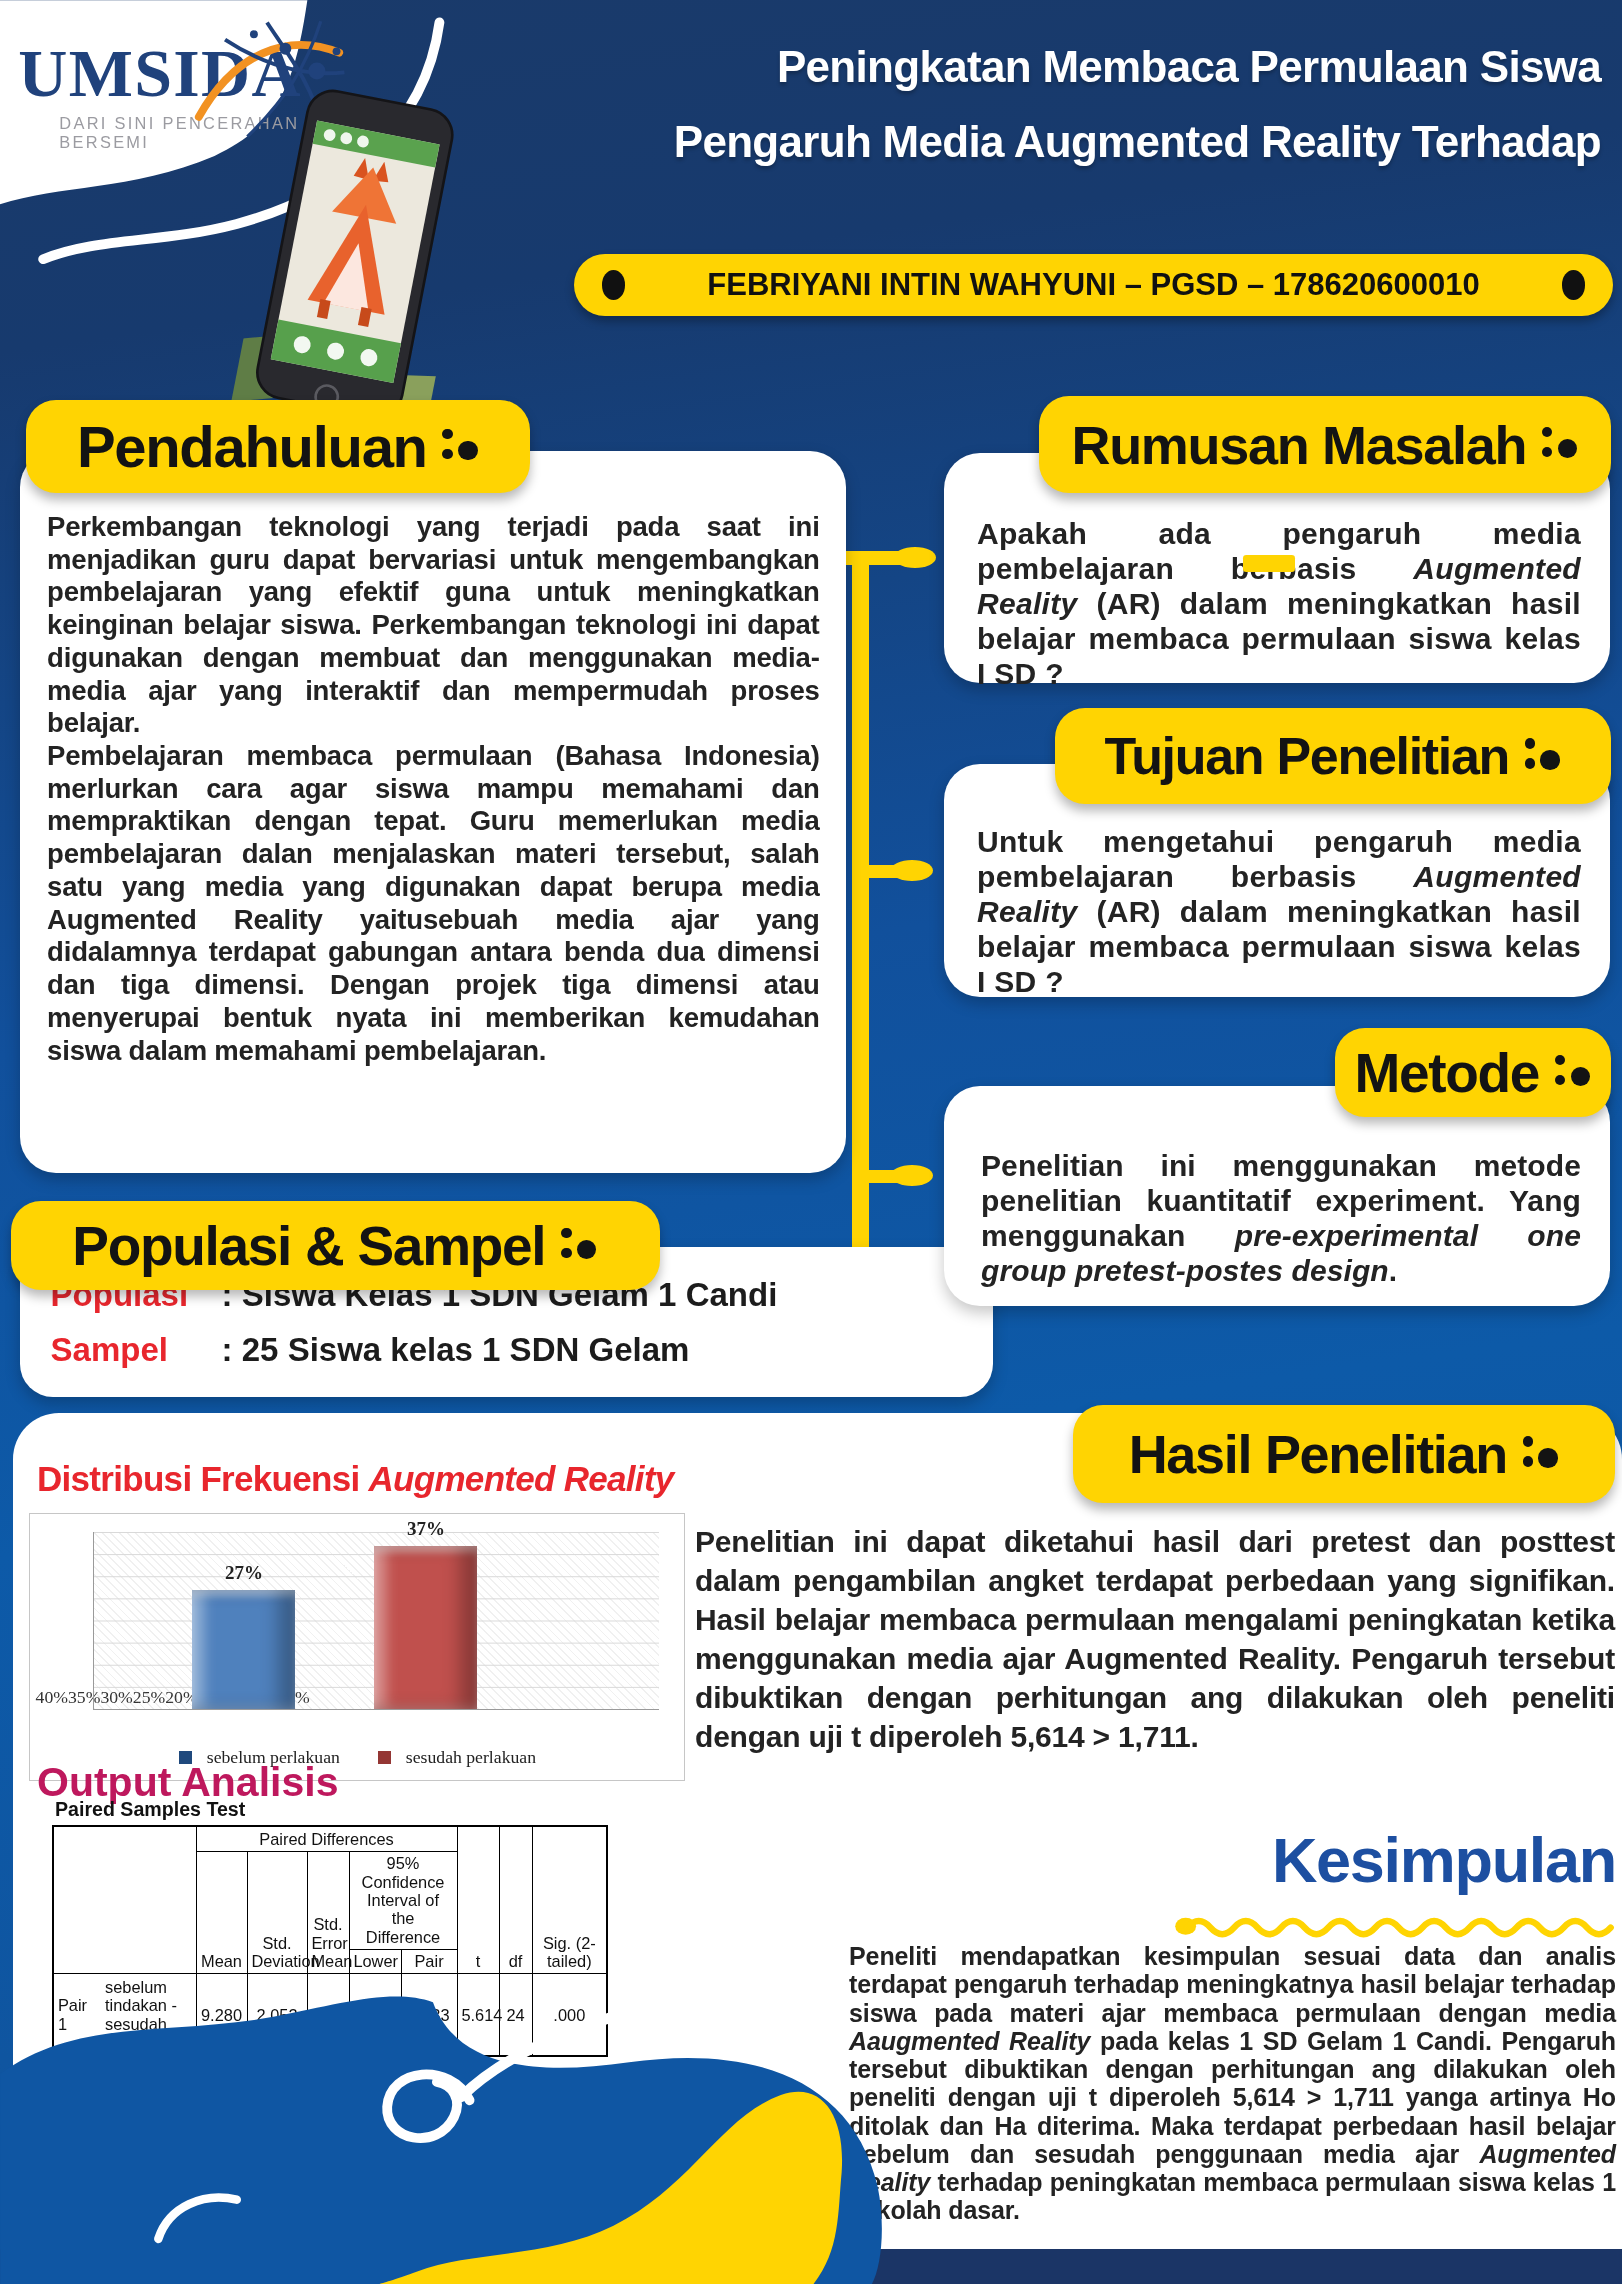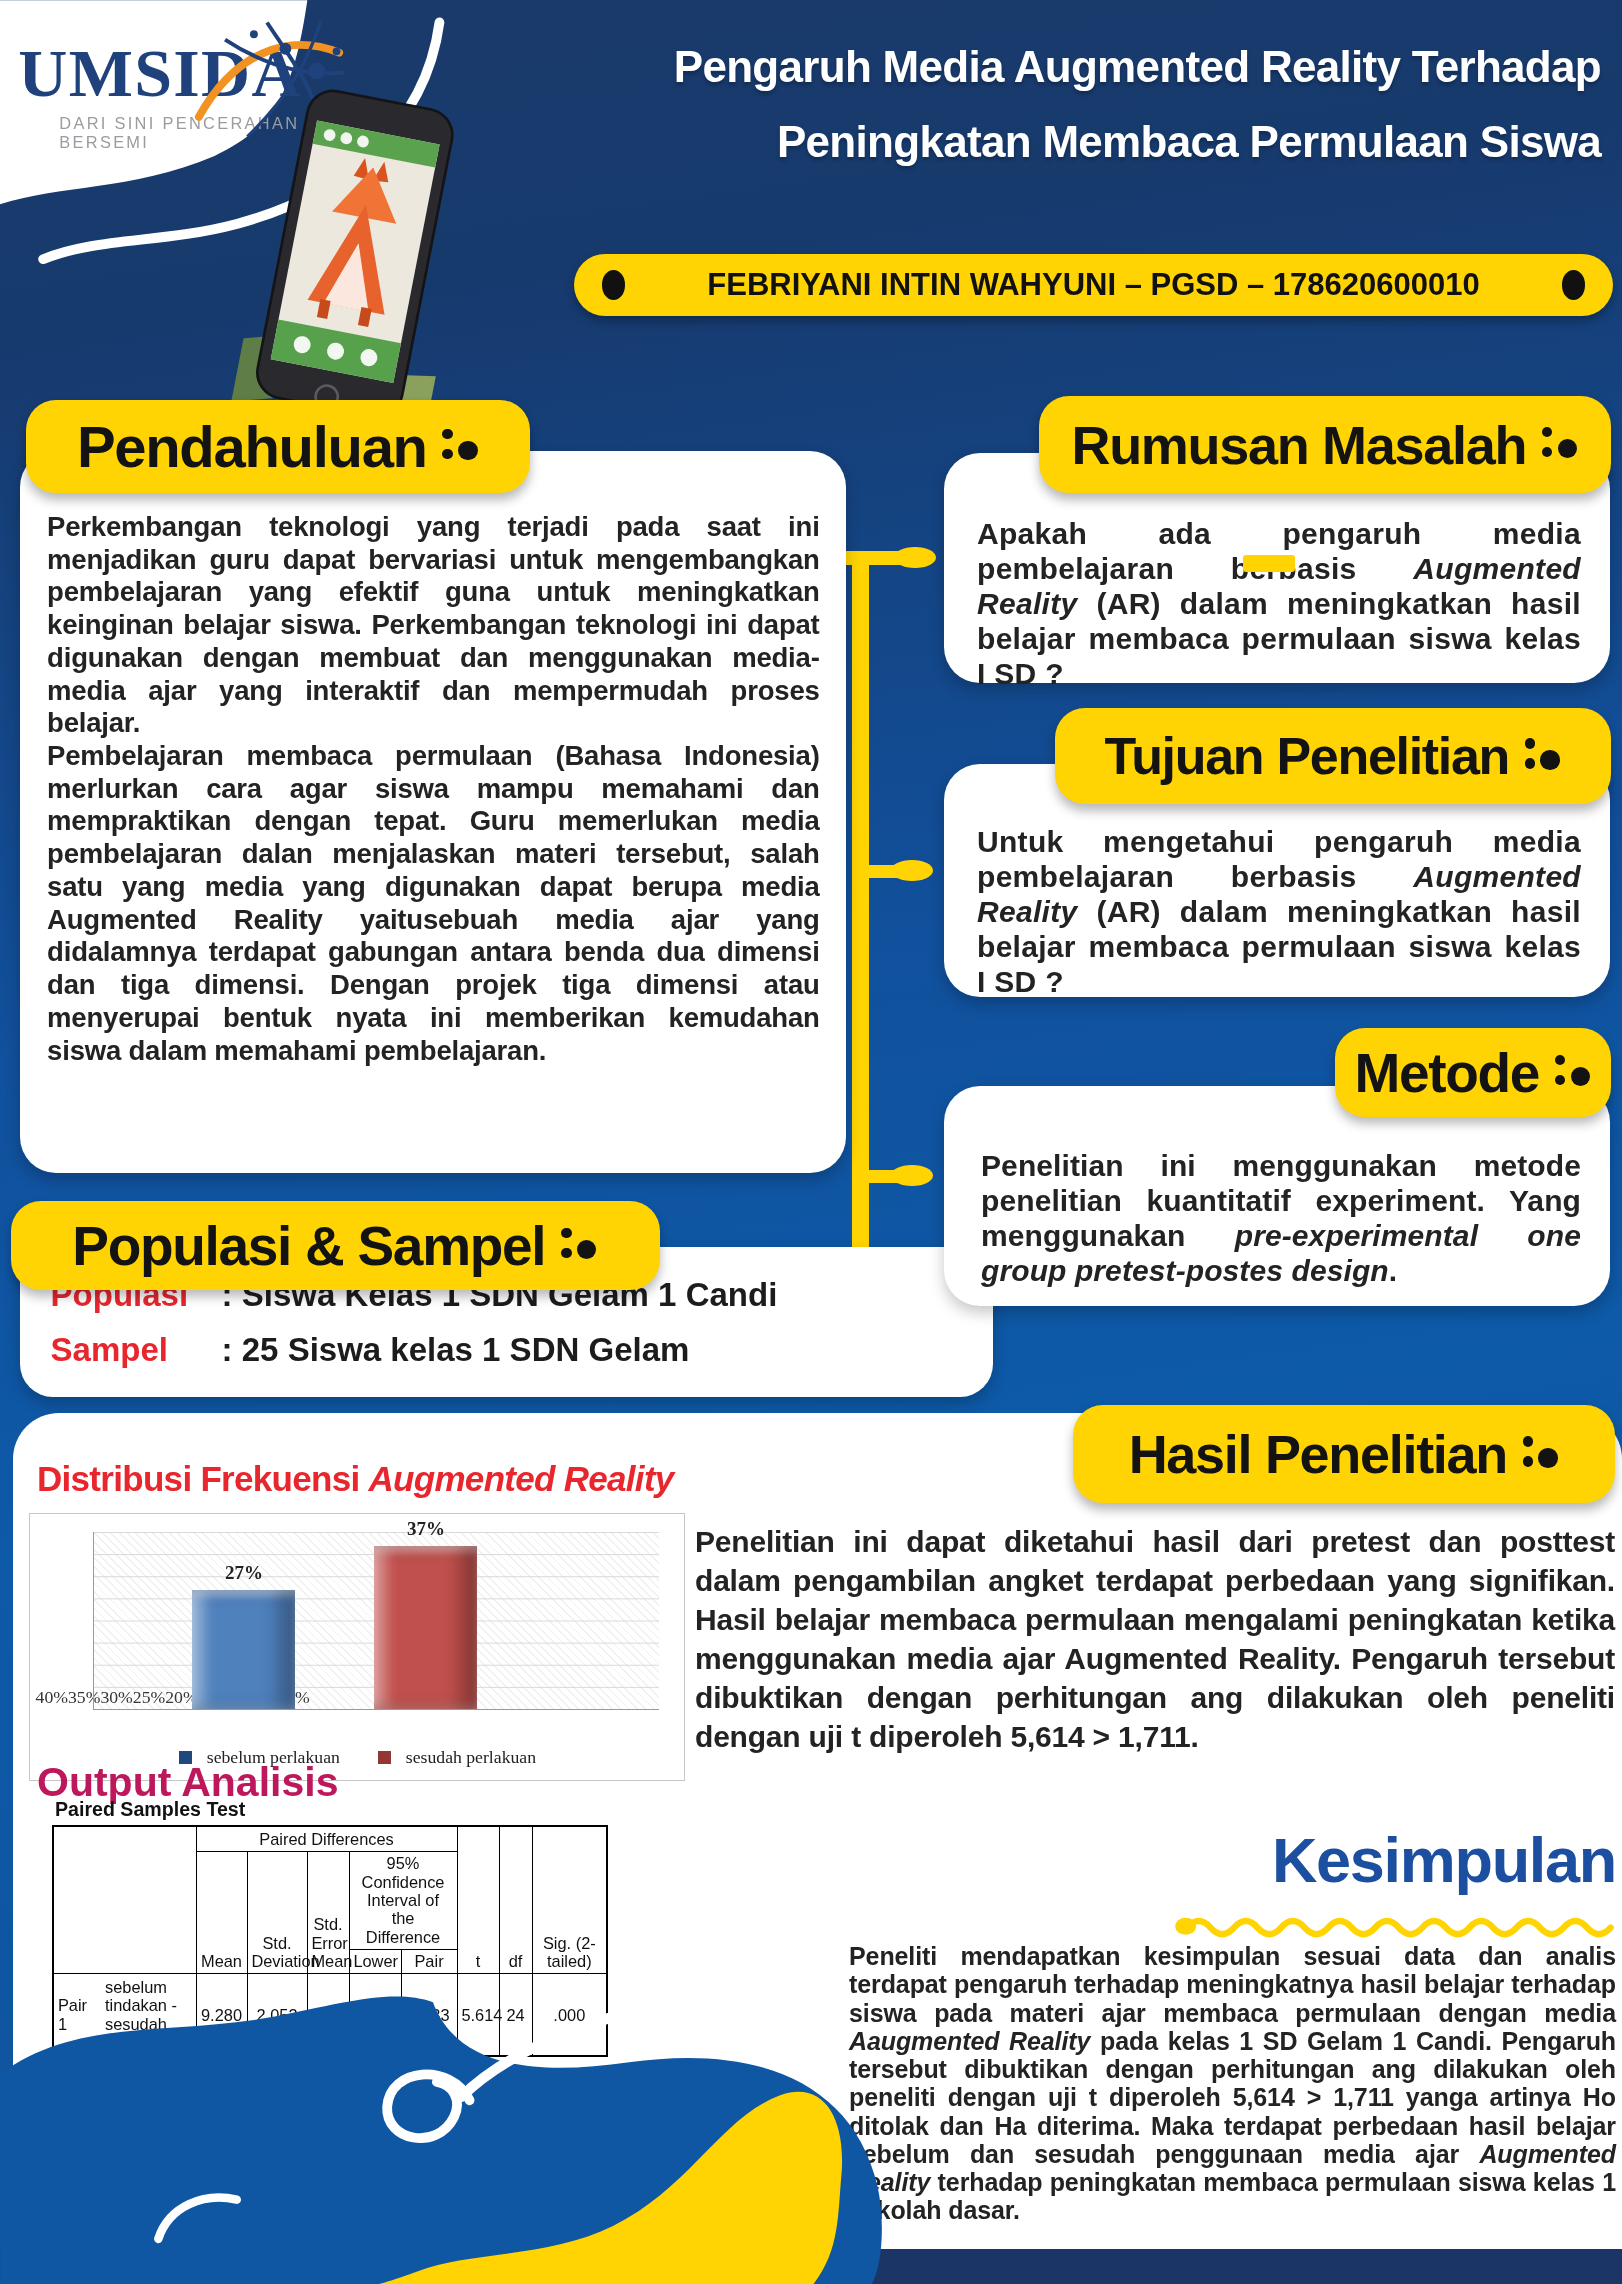--- a/index.html
+++ b/index.html
@@ -185,22 +185,22 @@
     <polygon points="148,132 160,100 172,130" fill="#d9531f"></polygon>
     <polygon points="145,112 196,190 96,190" fill="#ef7436"></polygon>
     <polygon points="145,170 205,330 85,330" fill="#e8622d"></polygon>
     <polygon points="145,230 180,330 110,330" fill="#ffffff" opacity="0.85"></polygon>
     <rect x="104" y="325" width="16" height="28" fill="#c74a1b"></rect>
     <rect x="168" y="325" width="16" height="28" fill="#c74a1b"></rect>
     <circle cx="142" cy="470" r="17" fill="none" stroke="#5a5a60" stroke-width="4"></circle>
   </svg>
 
   <div id="title">
+    <div class="tl">Peningkatan Membaca Permulaan Siswa</div>
     <div class="tl">Pengaruh Media Augmented Reality Terhadap</div>
-    <div class="tl">Peningkatan Membaca Permulaan Siswa</div>
   </div>
 
   <div id="author-pill">
     <span class="adot"></span>
     <span class="txt">FEBRIYANI INTIN WAHYUNI – PGSD – 178620600010</span>
     <span class="adot"></span>
   </div>
 
   <div class="spinepart" id="spine-v"></div>
   <div class="spinepart" id="arm-top"></div>

